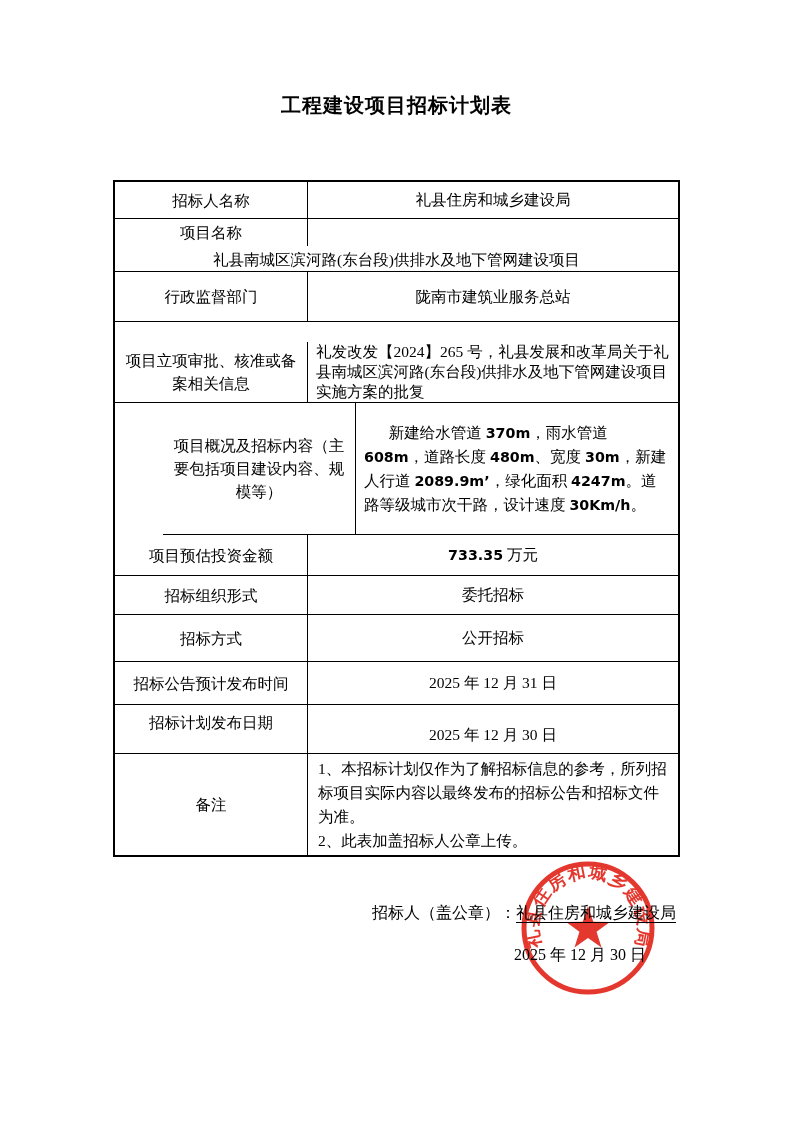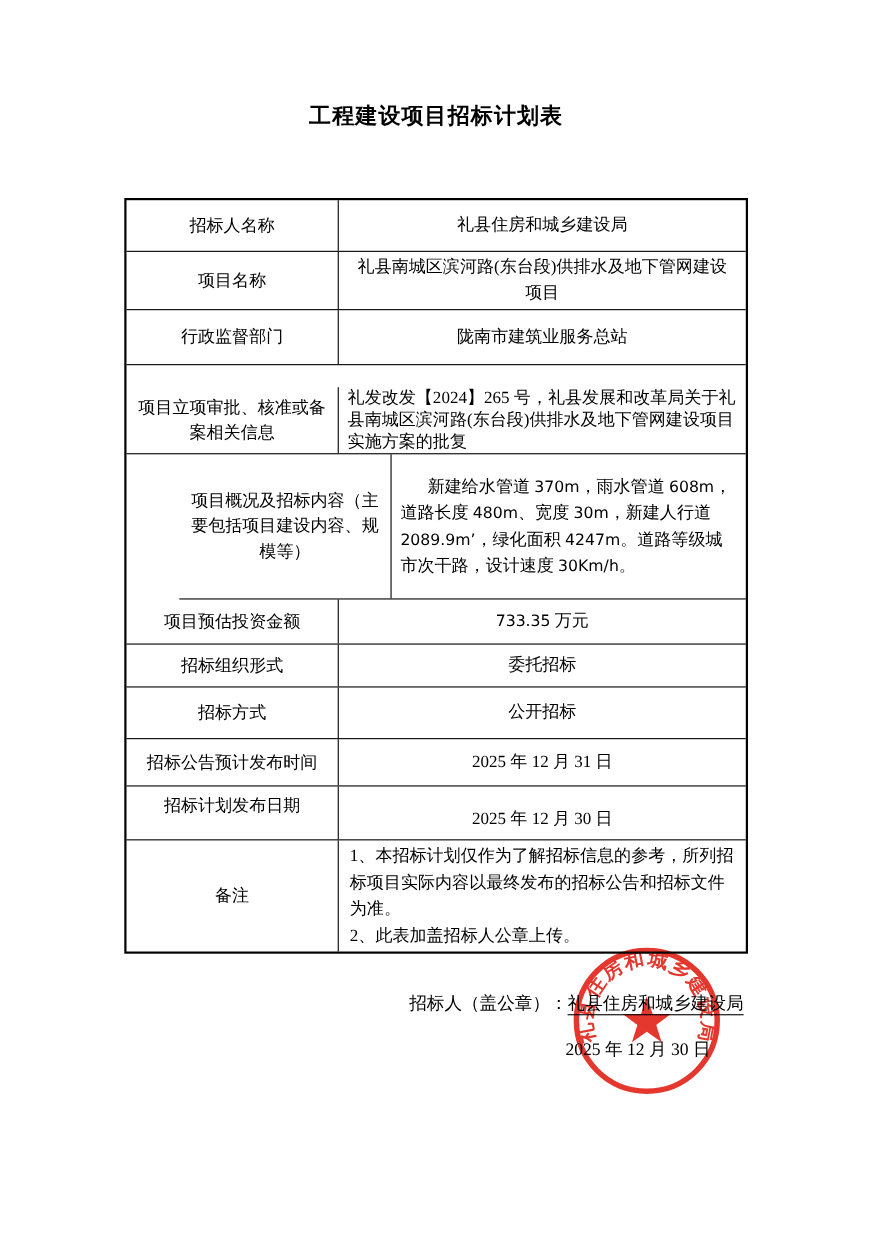--- a/index.html
+++ b/index.html
@@ -32,43 +32,43 @@
   .cell.label {
     width: 193px; flex: none;
     border-right: 1px solid #000;
     text-align: center; padding: 2px 8px; line-height: 23px;
   }
   .cell.value { flex: 1; text-align: center; padding: 2px 10px; line-height: 24px; }
   .cell.value.left { justify-content: flex-start; text-align: left; }
   .vtext, .ltext { width: 100%; }
   .cell.value.left .vtext { width: 100%; }
 
-  .r1  { height: 47px; }
-  .r2  { height: 53px; }
+  .r1  { height: 37px; }
+  .r2  { height: 53px; flex-direction: column; }
   .r3  { height: 50px; }
   .r4  { height: 61px; margin-top: 20px; }
   .r4 .cell.value { line-height: 20px; padding: 0 8px; }
   .r5  { height: 132px; margin-left: 48px; }
   .r5 .cell.value { line-height: 24px; padding: 0 8px; }
   .r5 .vtext { text-indent: 1.6em; }
   .r6  { height: 35px; }
   .r7  { height: 41px; }
   .r8  { height: 39px; }
   .r9  { height: 47px; }
   .r10 { height: 43px; }
   .r11 { height: 49px; }
   .r11 .cell.label { align-items: flex-start; padding-top: 6px; }
   .r11 .cell.value { padding-top: 14px; }
   .r12 { height: 101px; }
   .r12 .cell.value { line-height: 24px; align-items: flex-end; }
   .prelines { white-space: pre-line; }
 
   .num {
     font-family: "DejaVu Sans", "Liberation Sans", sans-serif;
-    font-weight: 400; font-size: 0.92em;
+    font-weight: 700; font-size: 0.92em;
   }
 
   .sign-line {
     position: absolute; top: 902px; left: 0; width: 676px;
     text-align: right; font-size: 16px; line-height: 22px;
   }
   .underlined { border-bottom: 1px solid #000; padding-bottom: 1px; }
 
   .date-line {
     position: absolute; top: 944px; left: 460px; width: 240px;

